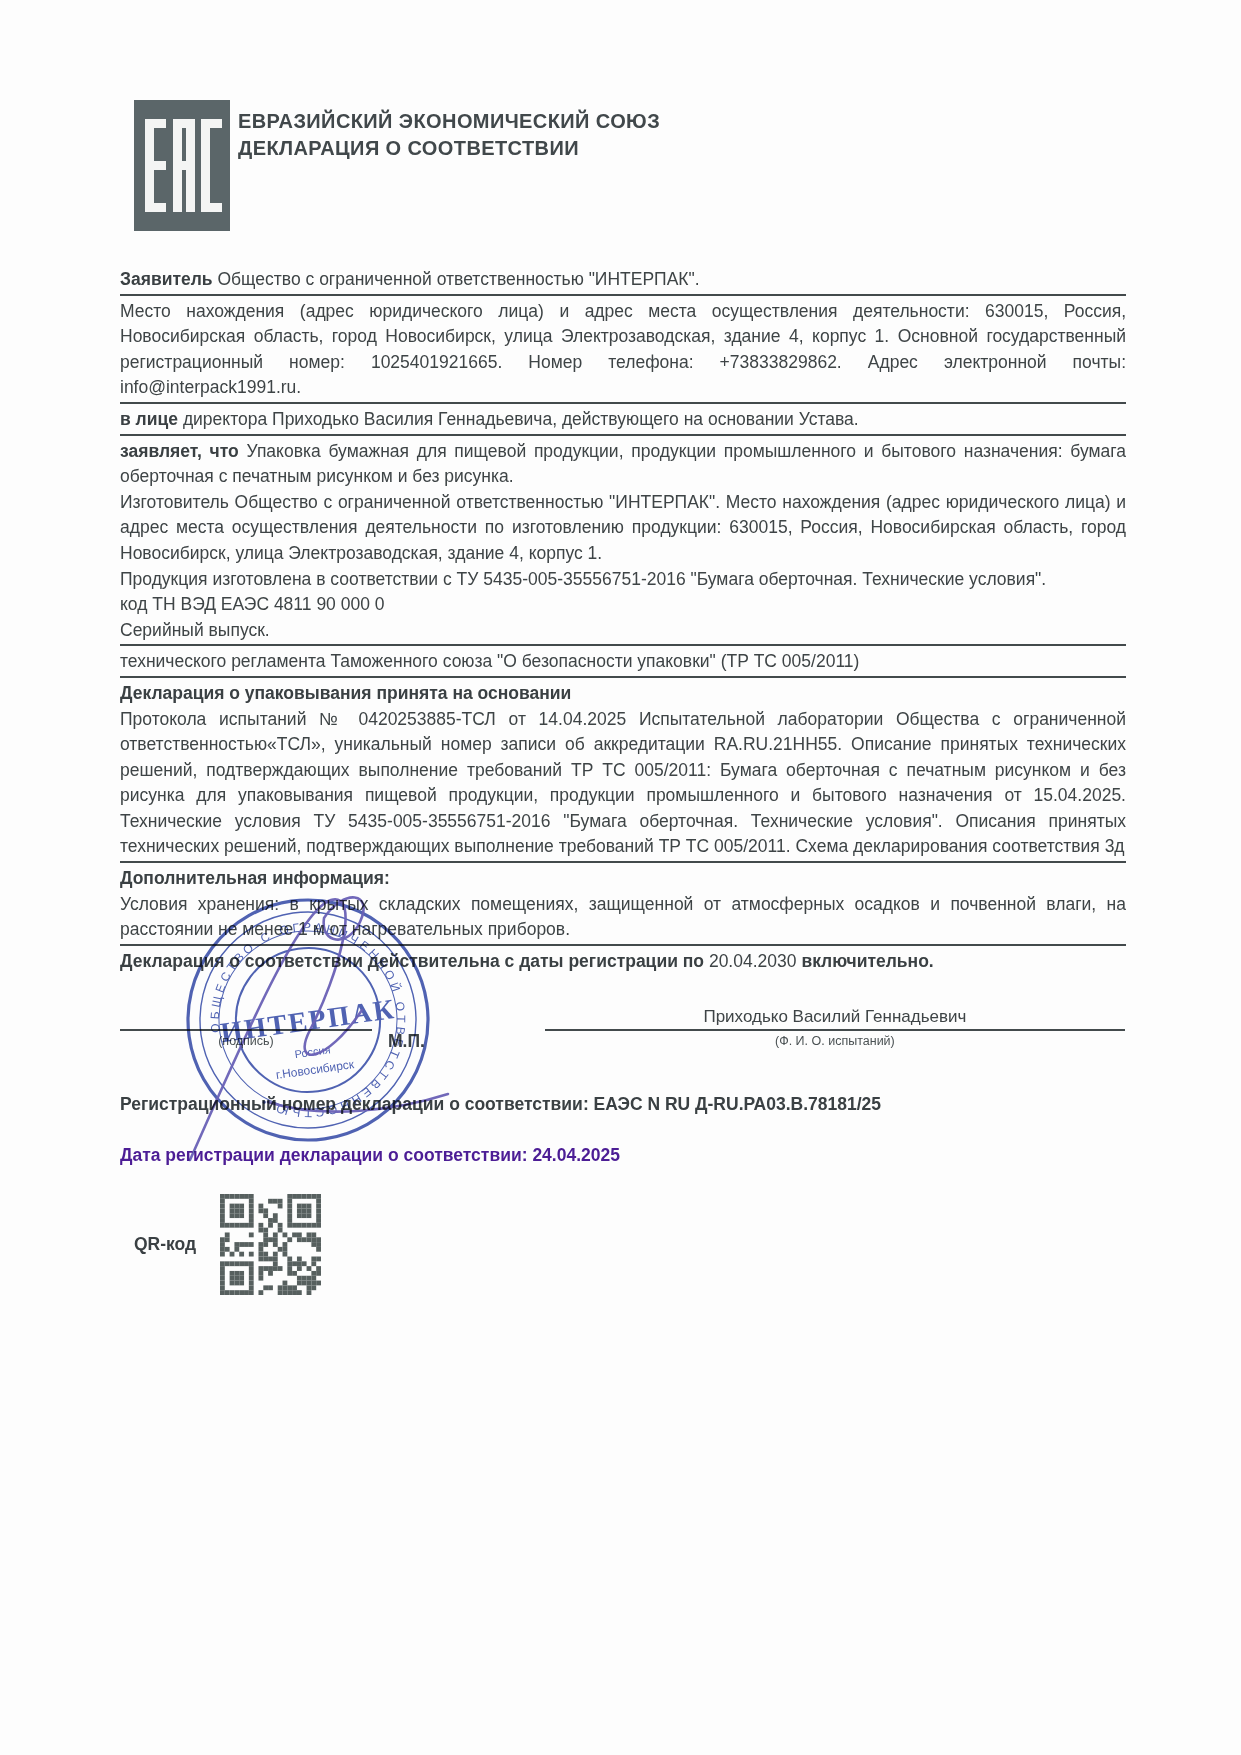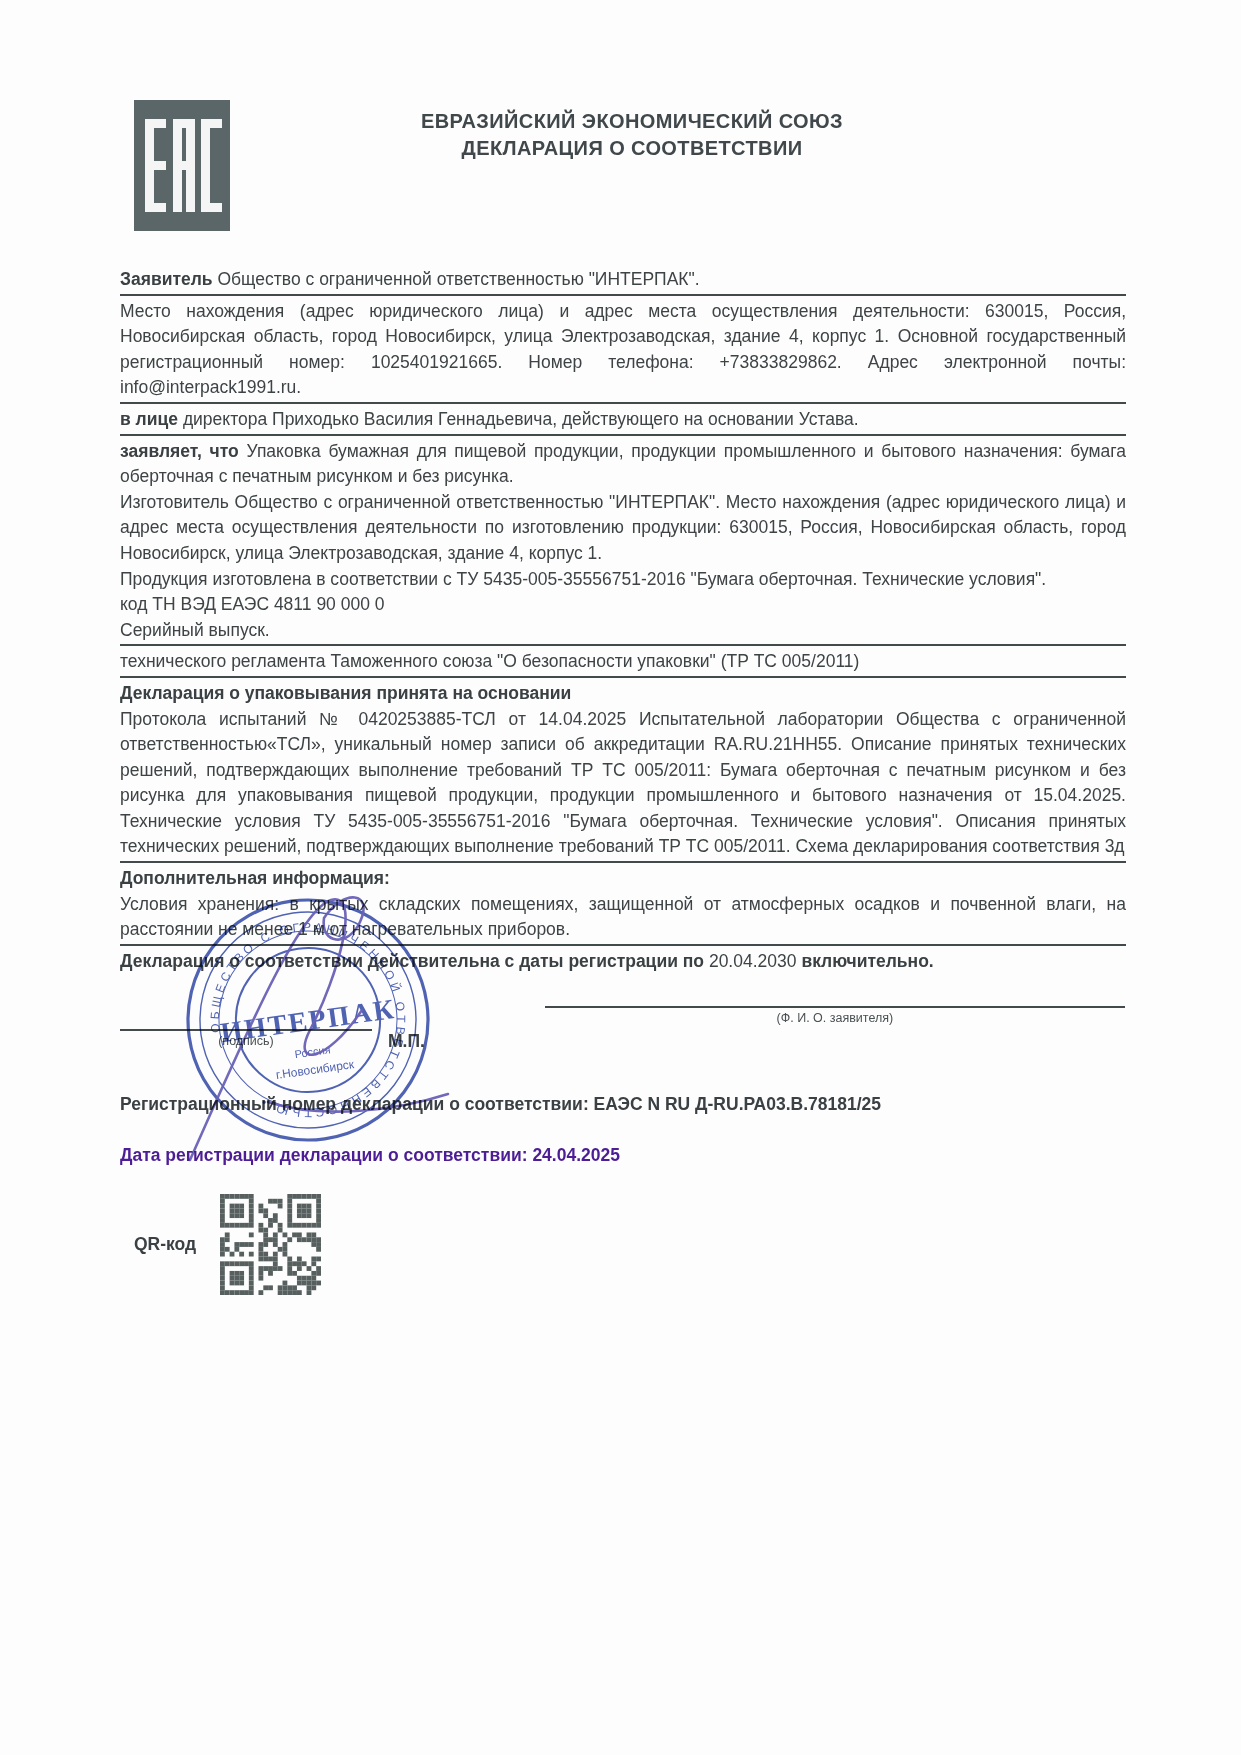--- a/index.html
+++ b/index.html
@@ -6,21 +6,21 @@
   .page{
     position:relative;width:1241px;height:1755px;margin:0 auto;
     background:#fdfdfd;color:#3e4446;
     font-family:"Liberation Sans","DejaVu Sans",sans-serif;
     overflow:hidden;
   }
   .content{position:absolute;left:120px;top:100px;width:1006px;}
   
   .header{display:flex;align-items:flex-start;}
   .eac-logo{width:96px;height:131px;margin-left:14px;flex:0 0 auto;}
-  .titles{flex:1;text-align:center;margin-top:8px;padding-right:92px;}
+  .titles{flex:1;text-align:left;margin-top:8px;padding-right:92px;padding-left:8px;}
   .title{font-weight:bold;font-size:20px;line-height:27px;color:#41484b;letter-spacing:.4px;}
   
   .bodytext{margin-top:36px;font-size:17.5px;line-height:25.6px;}
   .row{margin:0;padding:0;}
   .just{text-align:justify;}
   .rule{border-bottom:2px solid #434a4c;padding-bottom:1px;margin-bottom:3px;}
   .lbl{font-weight:bold;color:#3a4043;}
   
   .sig-row{display:flex;margin-top:32px;align-items:flex-start;}
   .sig-left{width:252px;}
@@ -101,22 +101,23 @@
     </div>
 
     <div class="sig-row">
       <div class="sig-left">
         <div class="name-spacer"></div>
         <div class="sig-line"></div>
         <div class="sig-caption">(подпись)</div>
       </div>
       <div class="mp">М.П.</div>
       <div class="sig-right">
+        <div class="sig-name">Приходько Василий Геннадьевич</div>
         <div class="sig-line"></div>
-        <div class="sig-caption">(Ф. И. О. заявителя)</div>
+        <div class="sig-caption">(Ф. И. О. испытаний)</div>
       </div>
     </div>
 
     <p class="reg-row"><span>Регистрационный номер декларации о соответствии:</span> <span>ЕАЭС N RU Д-RU.РА03.В.78181/25</span></p>
 
     <p class="date-row"><span>Дата регистрации декларации о соответствии:</span> <span>24.04.2025</span></p>
 
     <div class="qr-block">
       <div class="qr-label">QR-код</div>
       <svg id="qr-svg" width="101" height="101" viewBox="0 0 101 101">

